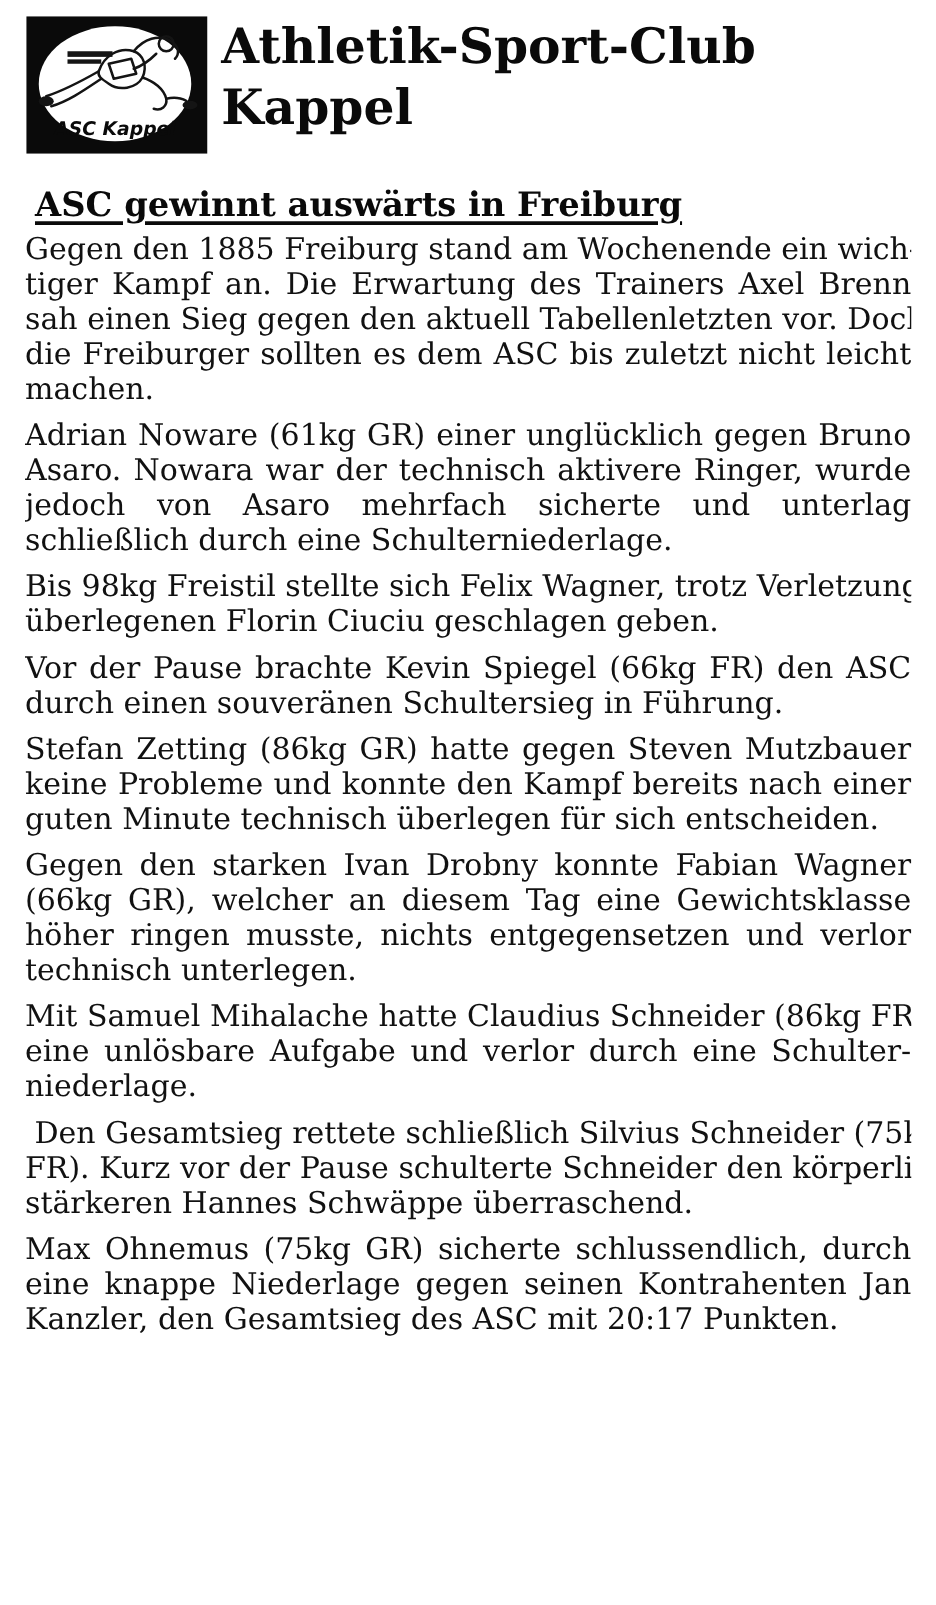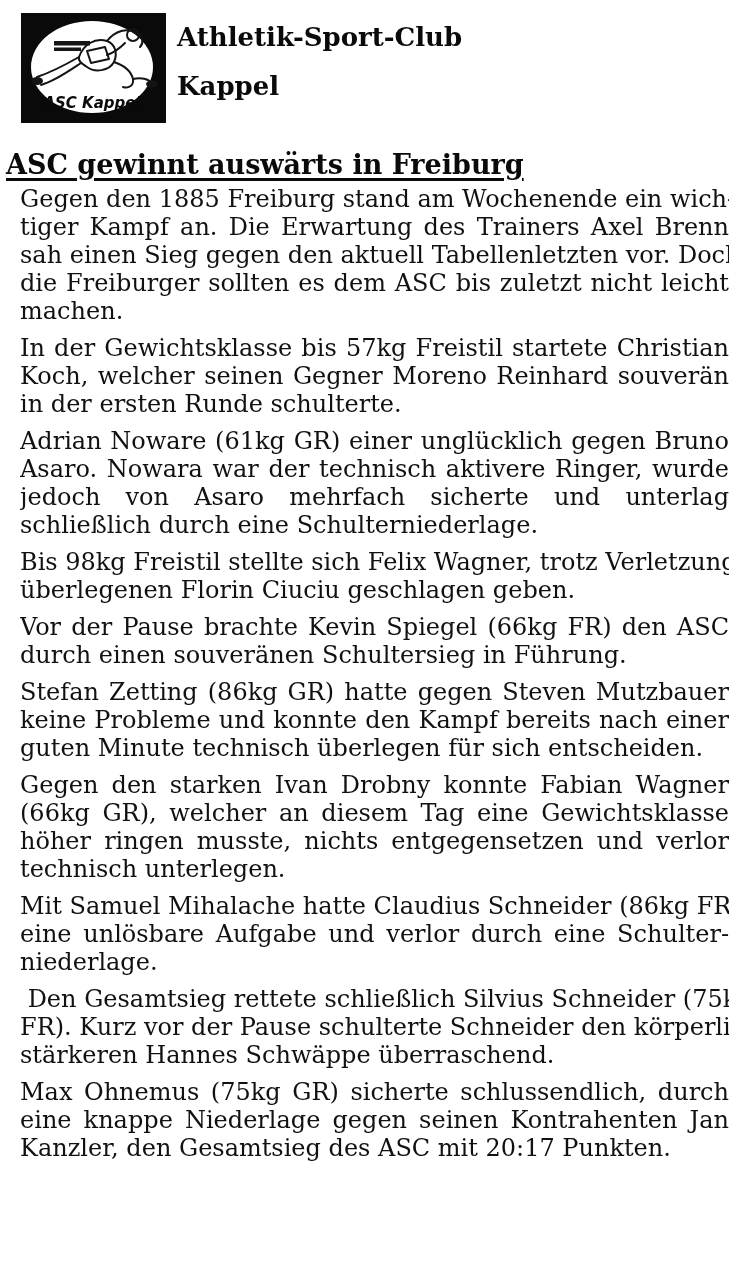--- a/index.html
+++ b/index.html
@@ -21,28 +21,28 @@
   }
   .logo-box {
     width: 145px;
     height: 110px;
     flex: 0 0 auto;
     display: block;
   }
   .club-name {
     padding-top: 0px;
     font-weight: bold;
-    font-size: 26px;
+    font-size: 39px;
     line-height: 49px;
     letter-spacing: 0px;
     color: #0a0a0a;
   }
   
   .headline {
-    margin: 26px 20px 0 6px;
+    margin: 26px 20px 0 28px;
     font-size: 27px;
     line-height: 32px;
     font-weight: bold;
     color: #0a0a0a;
   }
   .headline span {
     text-decoration: underline;
     text-decoration-thickness: 3px;
     text-underline-offset: 4px;
   }
@@ -109,25 +109,20 @@
 
 <div class="article">
     <div class="para">
       <div class="bodyline">Gegen den 1885 Freiburg stand am Wochenende ein wich-</div>
       <div class="bodyline">tiger Kampf an. Die Erwartung des Trainers Axel Brenn</div>
       <div class="bodyline">sah einen Sieg gegen den aktuell Tabellenletzten vor. Doch</div>
       <div class="bodyline">die Freiburger sollten es dem ASC bis zuletzt nicht leicht</div>
       <div class="bodyline last">machen.</div>
     </div>
     <div class="para">
-      <div class="bodyline">In der Gewichtsklasse bis 57kg Freistil startete Christian</div>
-      <div class="bodyline">Koch, welcher seinen Gegner Moreno Reinhard souverän</div>
-      <div class="bodyline last">in der ersten Runde schulterte.</div>
-    </div>
-    <div class="para">
       <div class="bodyline">Adrian Noware (61kg GR) einer unglücklich gegen Bruno</div>
       <div class="bodyline">Asaro. Nowara war der technisch aktivere Ringer, wurde</div>
       <div class="bodyline">jedoch von Asaro mehrfach sicherte und unterlag</div>
       <div class="bodyline last">schließlich durch eine Schulterniederlage.</div>
     </div>
     <div class="para">
       <div class="bodyline">Bis 98kg Freistil stellte sich Felix Wagner, trotz Verletzung,</div>
       <div class="bodyline last">überlegenen Florin Ciuciu geschlagen geben.</div>
     </div>
     <div class="para">

